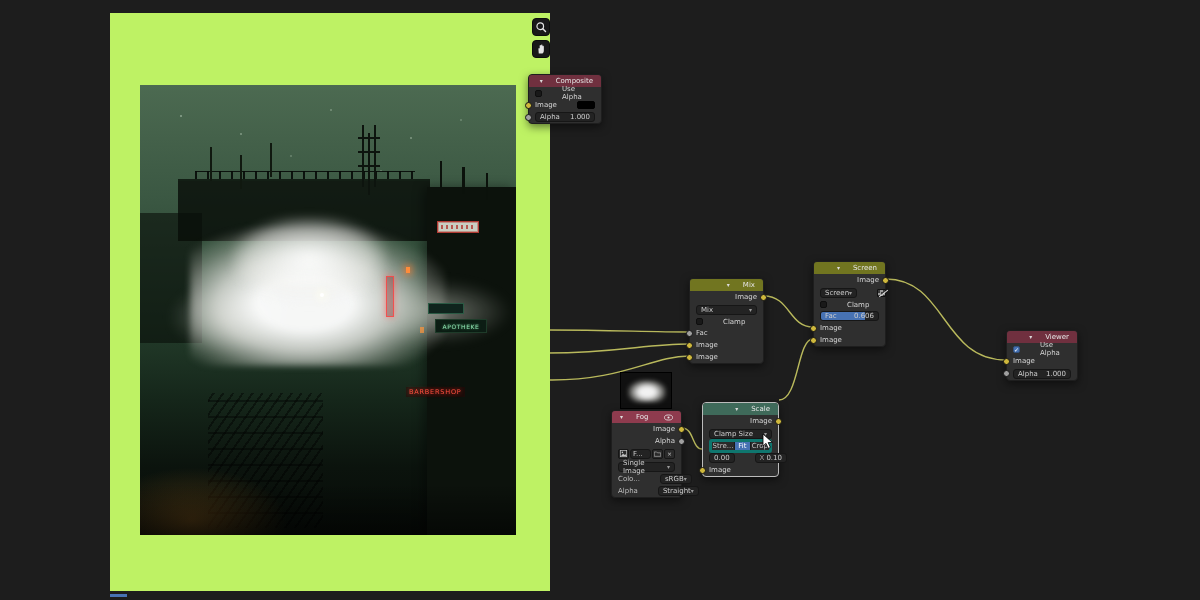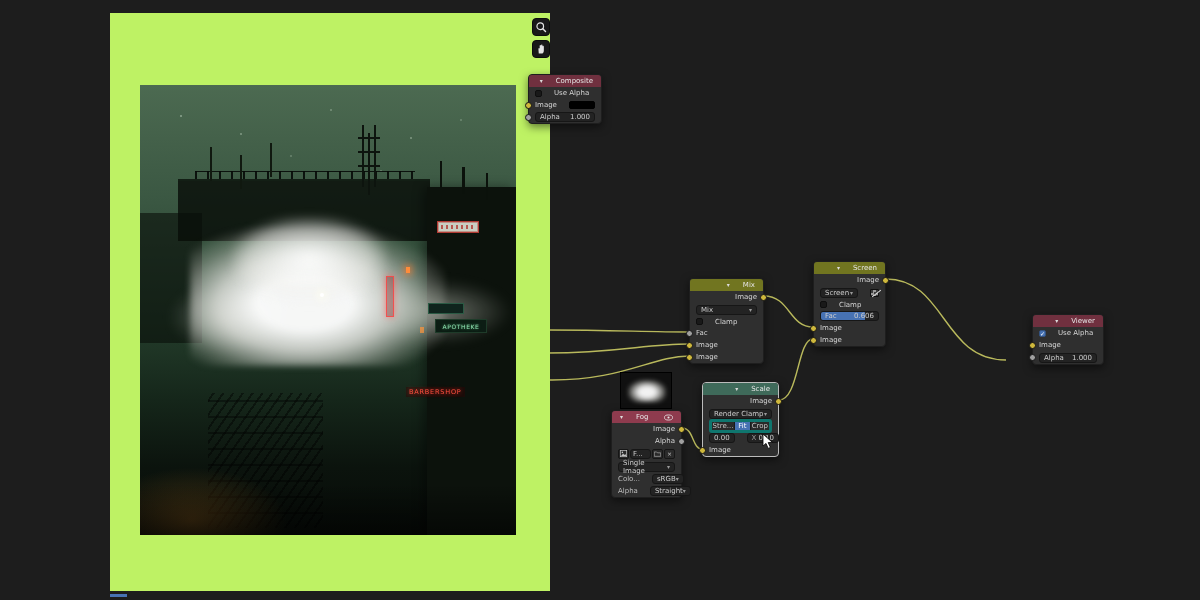--- a/index.html
+++ b/index.html
@@ -63,29 +63,29 @@
 
   
   .tool-btn { position:absolute; width:18px; height:18px; border-radius:4px; background:#191919; border:1px solid #0d0d0d;
               display:flex; align-items:center; justify-content:center; z-index:5; }
 
   
   .wires { position:absolute; left:0; top:0; z-index:1; }
   .wire { fill:none; stroke:#b9b95c; stroke-width:1.4px; }
   .node { position:absolute; background:#2f2f2f; border:1px solid #1e1e1e; border-radius:4px; z-index:3;
           box-shadow:0 3px 8px rgba(0,0,0,.5); font-size:7px; color:#d4d4d4; }
-  .node.active { border-color:#bcbcbc; }
+  .node.active { border-color:#bcbcbc;margin-top:20px; }
   .nhdr { height:12px; border-radius:3px 3px 0 0; display:flex; align-items:center; gap:13px; padding:0 8px; color:#e6e6e6;justify-content:flex-end; }
   .hdr-out   { background:#70303f; }
   .hdr-color { background:#717520; }
   .hdr-dist  { background:#3f6a5a; }
   .hdr-input { background:#8e3b4e; }
   .chev { font-size:6px; color:#dcdcdc; line-height:1; }
   .ntitle { white-space:nowrap; overflow:hidden; }
-  .row { position:relative; height:12px; display:flex; align-items:center; padding:0 6px; gap:12px; }
+  .row { position:relative; height:12px; display:flex; align-items:center; padding:0 6px; gap:20px; }
   .row.out { justify-content:flex-end; }
   .sock { position:absolute; width:7px; height:7px; border-radius:50%; border:1px solid #141414; top:2.5px; }
   .sock.l { left:-4px; } .sock.r { right:-4px; }
   .sk-img { background:#cfb83c; } .sk-val { background:#a0a0a0; }
   .field, .dd { background:#232323; border:1px solid #161616; border-radius:3px; height:10px;
                 display:flex; align-items:center; padding:0 4px; color:#cdcdcd; flex:1; }
   .dd { justify-content:space-between; }
   .dd .chev { color:#9a9a9a; }
   .cbx { width:7px; height:7px; background:#191919; border:1px solid #0e0e0e; border-radius:2px; flex:none; }
   .cbx.on { background:#4772b3; border-color:#33527f; color:#fff; font-size:6px; line-height:6px; text-align:center; }
@@ -250,21 +250,21 @@
   <div class="row">
     <span class="sock l sk-img"></span>
     <span>Image</span>
   </div>
   <div class="row">
     <span class="sock l sk-img"></span>
     <span>Image</span>
   </div>
 </div>
 
-<div class="node" style="left:1006px; top:314px; width:72px;margin-left:26px;">
+<div class="node" style="left:1006px; top:330px; width:72px;">
   <div class="nhdr hdr-out">
     <span class="chev">▾</span>
     <span class="ntitle">Viewer</span>
   </div>
   <div class="row">
     <span class="cbx on">✓</span>
     <span>Use Alpha</span>
   </div>
   <div class="row">
     <span class="sock l sk-img"></span>
@@ -283,21 +283,21 @@
   <div class="nhdr hdr-dist">
     <span class="chev">▾</span>
     <span class="ntitle">Scale</span>
   </div>
   <div class="row out">
     <span>Image</span>
     <span class="sock r sk-img"></span>
   </div>
   <div class="row" style="height:13px">
     <span class="dd">
-      <span>Render Clamp</span>
+      <span>Clamp Size</span>
       <span class="chev">▾</span>
     </span>
   </div>
   <div class="row">
     <span class="seg">
       <div style="flex:1.2">Stre...</div>
       <div style="flex:.8" class="sel">Fit</div>
       <div style="flex:1">Crop</div>
     </span>
   </div>

